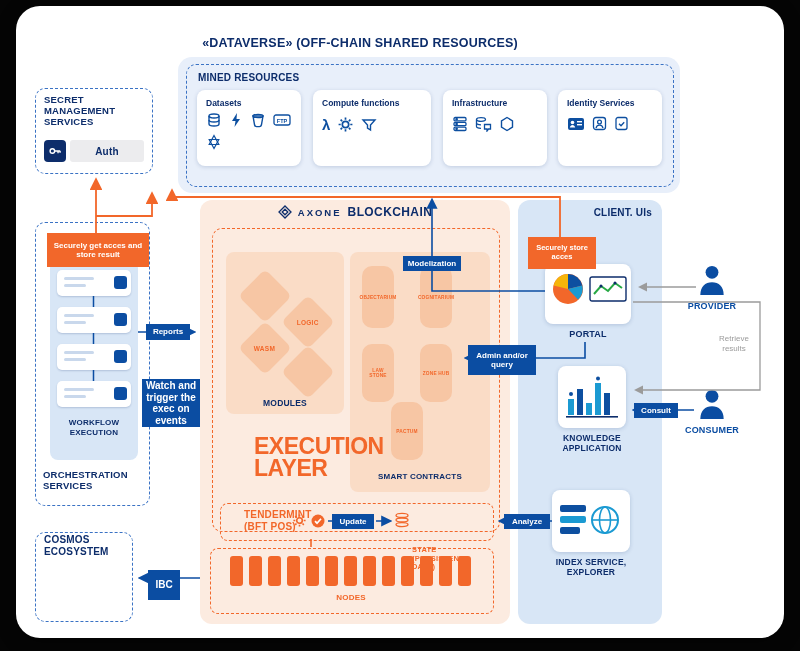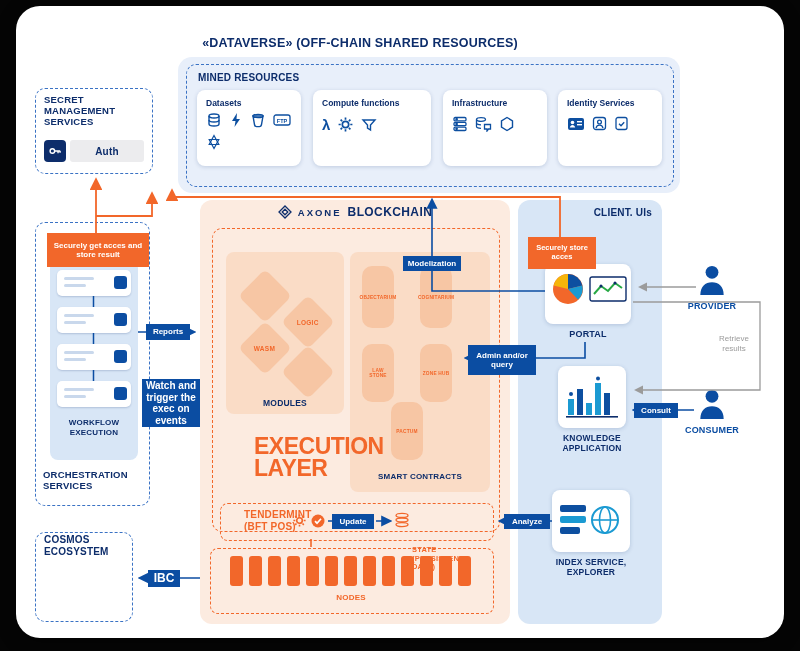--- a/index.html
+++ b/index.html
@@ -383,20 +383,20 @@
     <path d="M172,197 V191" stroke="#f2672a" stroke-width="1.8" fill="none" marker-end="url(#mO)"></path>
     <path d="M311,539 V547" stroke="#f2672a" stroke-width="1.6" fill="none"></path>
 
     <path d="M696,287 H640" stroke="#9b9b9b" stroke-width="1.3" fill="none" marker-end="url(#mG)"></path>
     <path d="M633,302 H760 V390 H636" stroke="#9b9b9b" stroke-width="1.3" fill="none" marker-end="url(#mG)"></path>
   </svg>
 
   <div class="abs badge badge-orange" style="left:47px;top:233px;width:98px;height:30px;font-size:8px;padding:2px;">Securely get acces and store result</div>
   <div class="abs badge badge-blue" style="left:146px;top:324px;width:44px;height:16px;font-size:8px;">Reports</div>
   <div class="abs badge badge-blue" style="left:142px;top:379px;width:54px;height:44px;font-size:10px;padding:2px;">Watch and trigger the exec on events</div>
-  <div class="abs badge badge-blue" style="left:148px;top:570px;width:32px;height:17px;font-size:12px;">IBC</div>
+  <div class="abs badge badge-blue" style="left:148px;top:570px;width:32px;height:30px;font-size:10px;">IBC</div>
   <div class="abs badge badge-blue" style="left:403px;top:256px;width:58px;height:15px;font-size:8px;">Modelization</div>
   <div class="abs badge badge-blue" style="left:468px;top:345px;width:64px;height:26px;font-size:8px;padding:2px;">Admin and/or query</div>
   <div class="abs badge badge-orange" style="left:528px;top:237px;width:64px;height:28px;font-size:7.5px;padding:2px;">Securely store acces</div>
   <div class="abs badge badge-blue" style="left:332px;top:514px;width:42px;height:15px;font-size:8px;">Update</div>
   <div class="abs badge badge-blue" style="left:504px;top:514px;width:46px;height:15px;font-size:8px;">Analyze</div>
   <div class="abs badge badge-blue" style="left:634px;top:403px;width:44px;height:15px;font-size:8px;">Consult</div>
 </div>
 
 </body></html>

